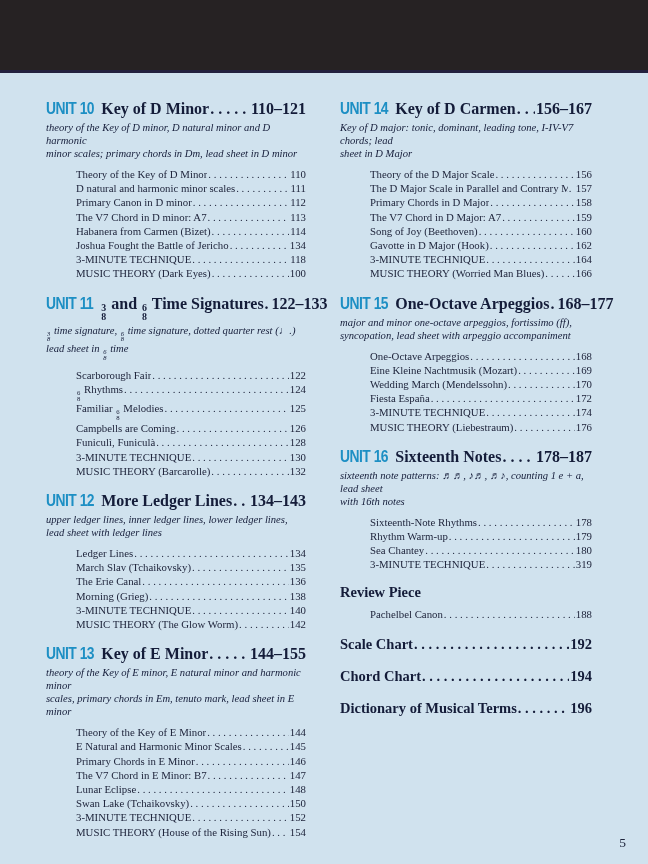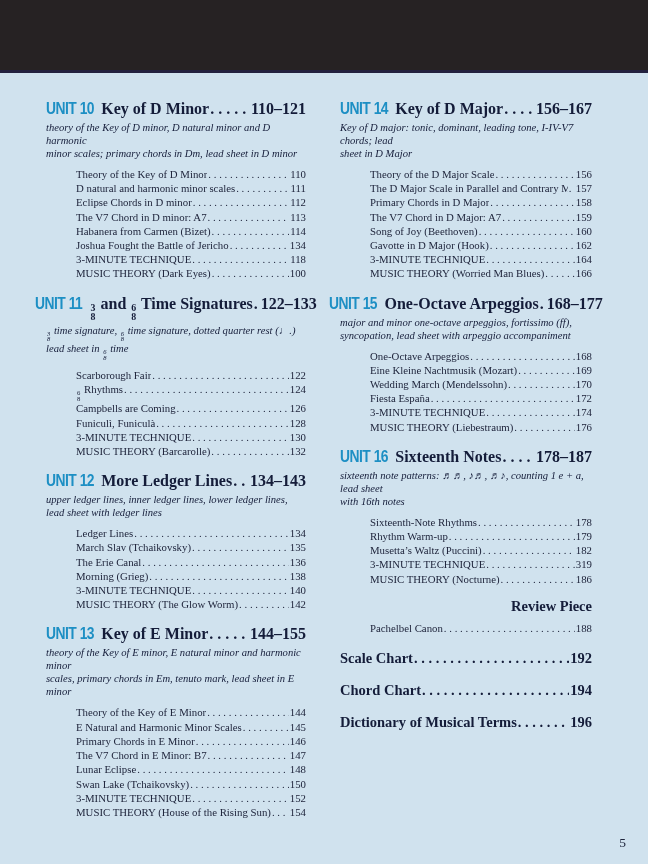--- a/index.html
+++ b/index.html
@@ -8,41 +8,41 @@
     background:#d0e2ee;
     font-family:"Liberation Serif", serif;
     color:#1e2440;
   }
   .band{height:70px;background:#262223;border-bottom:3px solid #23213f;}
   .content{display:flex;padding:25px 0 0 46px;gap:34px;}
   .col{width:260px;}
   .col.right{width:252px;}
 
   .section{margin-bottom:12px;}
-  .unit-head{display:flex;align-items:baseline;font-weight:bold;font-size:16px;color:#141c39;line-height:20px;justify-content:center;}
+  .unit-head{display:flex;align-items:baseline;font-weight:bold;font-size:16px;color:#141c39;line-height:20px;}
   .unit-num{
     font-family:"Liberation Sans", sans-serif;
     color:#1d8fc4;font-weight:700;font-size:16.5px;letter-spacing:-0.6px;
     display:inline-block;transform:scaleX(0.84);transform-origin:left center;
     margin-right:-2px;white-space:nowrap;
   }
   .unit-title{white-space:nowrap;}
   .dots{flex:1 1 0;min-width:6px;overflow:hidden;white-space:nowrap;margin:0 1px;}
   .dots::after{content:". . . . . . . . . . . . . . . . . . . . . . . . . . . . . . . . . . . . . . . . . . . . . . . . . . . . . . . . . . . . . . . . . . . . . . . . . . . . ";}
   .pages{white-space:nowrap;}
 
   .desc{
     font-style:italic;font-weight:normal;font-size:10.6px;line-height:13px;
     margin:2px 0 7px 0;color:#141c39;
   }
   .entries{margin-left:30px;}
   .entry{display:flex;align-items:baseline;font-size:10.8px;line-height:14.2px;color:#20263d;}
   .entry .t{white-space:nowrap;overflow:hidden;}
 
-  .review-head{font-size:14.5px;font-weight:bold;color:#141c39;margin:6px 0 6px;text-align:right;}
+  .review-head{font-size:14.5px;font-weight:bold;color:#141c39;margin:6px 0 6px;}
   .leader-head{display:flex;align-items:flex-end;font-size:14.5px;font-weight:bold;color:#141c39;margin-top:15px;}
 
   .frac{
     display:inline-flex;flex-direction:column;align-items:center;
     font-size:0.62em;line-height:0.88;vertical-align:-0.28em;padding:0 1px;
   }
   .page-num{position:absolute;right:22px;bottom:13px;font-size:13.5px;color:#20263d;}
 </style>
 </head>
 <body>
@@ -64,21 +64,21 @@
             <span class="t">Theory of the Key of D Minor</span>
             <span class="dots"></span>
             <span class="p">110</span>
           </div>
           <div class="entry">
             <span class="t">D natural and harmonic minor scales</span>
             <span class="dots"></span>
             <span class="p">111</span>
           </div>
           <div class="entry">
-            <span class="t">Eclipse Chords in D minor</span>
+            <span class="t">Primary Canon in D minor</span>
             <span class="dots"></span>
             <span class="p">112</span>
           </div>
           <div class="entry">
             <span class="t">The V7 Chord in D minor: A7</span>
             <span class="dots"></span>
             <span class="p">113</span>
           </div>
           <div class="entry">
             <span class="t">Habanera from Carmen (Bizet)</span>
@@ -133,20 +133,28 @@
           </div>
           <div class="entry">
             <span class="t"><span class="frac">
                 <span class="num">6</span>
                 <span class="den">8</span>
               </span> Rhythms</span>
             <span class="dots"></span>
             <span class="p">124</span>
           </div>
           <div class="entry">
+            <span class="t">Familiar <span class="frac">
+                <span class="num">6</span>
+                <span class="den">8</span>
+              </span> Melodies</span>
+            <span class="dots"></span>
+            <span class="p">125</span>
+          </div>
+          <div class="entry">
             <span class="t">Campbells are Coming</span>
             <span class="dots"></span>
             <span class="p">126</span>
           </div>
           <div class="entry">
             <span class="t">Funiculì, Funiculà</span>
             <span class="dots"></span>
             <span class="p">128</span>
           </div>
           <div class="entry">
@@ -251,21 +259,21 @@
             <span class="dots"></span>
             <span class="p">154</span>
           </div>
         </div>
       </section>
     </div>
   <div class="col right" id="col1">
       <section class="section">
         <div class="unit-head">
           <span class="unit-num">UNIT 14</span>
-          <span class="unit-title">Key of D Major</span>
+          <span class="unit-title">Key of D Carmen</span>
           <span class="dots"></span>
           <span class="pages">156–167</span>
         </div>
         <div class="desc">Key of D major: tonic, dominant, leading tone, I-IV-V7 chords; lead<br>sheet in D Major</div>
         <div class="entries">
           <div class="entry">
             <span class="t">Theory of the D Major Scale</span>
             <span class="dots"></span>
             <span class="p">156</span>
           </div>
@@ -360,33 +368,28 @@
             <span class="t">Sixteenth-Note Rhythms</span>
             <span class="dots"></span>
             <span class="p">178</span>
           </div>
           <div class="entry">
             <span class="t">Rhythm Warm-up</span>
             <span class="dots"></span>
             <span class="p">179</span>
           </div>
           <div class="entry">
-            <span class="t">Musetta’s Waltz (Puccini)</span>
-            <span class="dots"></span>
-            <span class="p">182</span>
+            <span class="t">Sea Chantey</span>
+            <span class="dots"></span>
+            <span class="p">180</span>
           </div>
           <div class="entry">
             <span class="t">3-MINUTE TECHNIQUE</span>
             <span class="dots"></span>
             <span class="p">319</span>
-          </div>
-          <div class="entry">
-            <span class="t">MUSIC THEORY (Nocturne)</span>
-            <span class="dots"></span>
-            <span class="p">186</span>
           </div>
         </div>
       </section>
       <section class="section">
         <div class="review-head">Review Piece</div>
         <div class="entries">
           <div class="entry">
             <span class="t">Pachelbel Canon</span>
             <span class="dots"></span>
             <span class="p">188</span>

